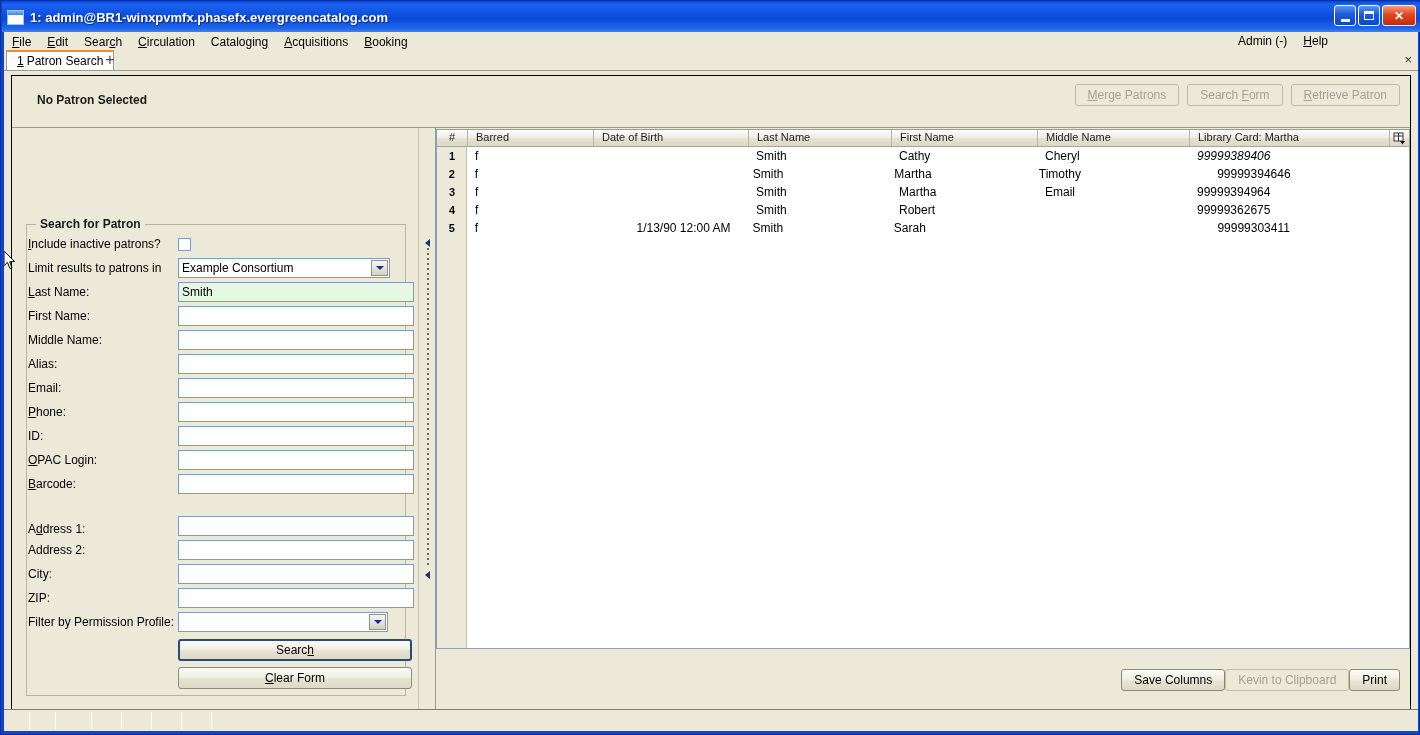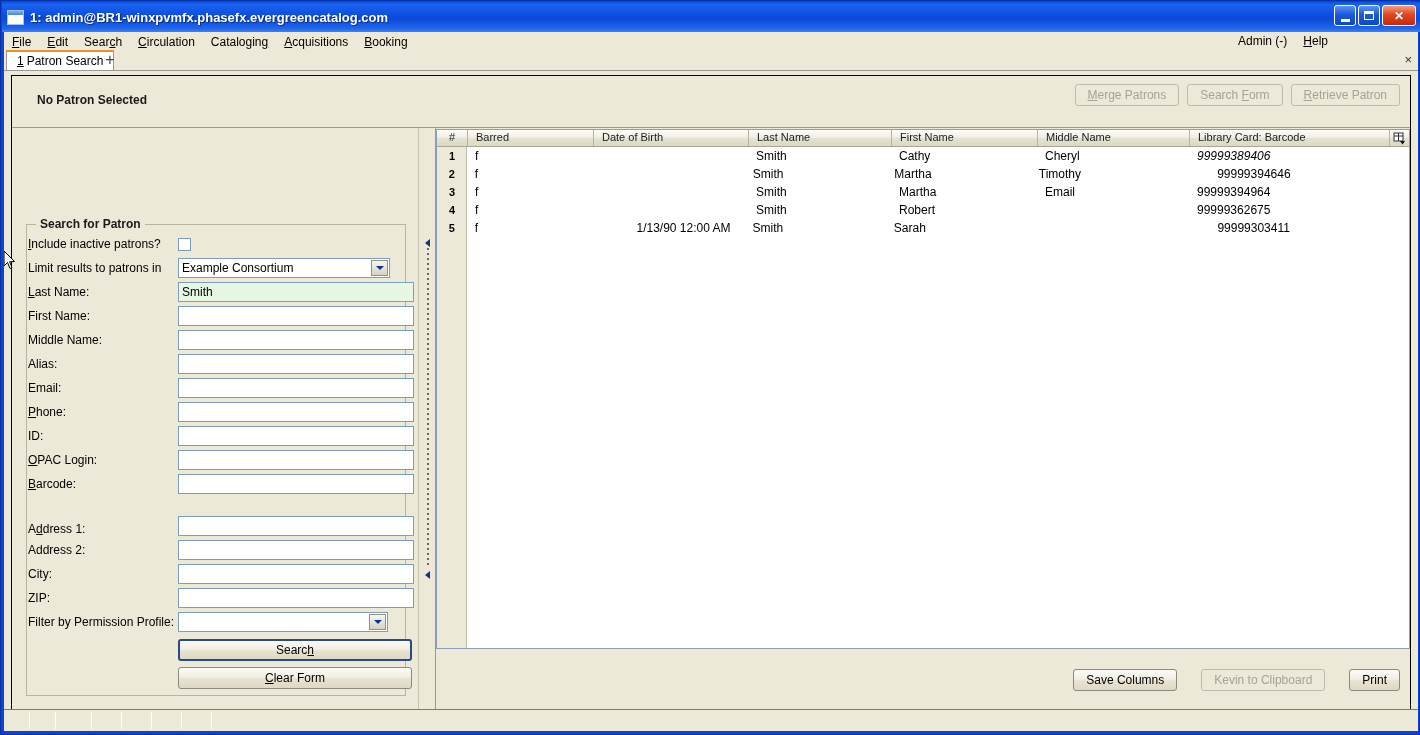--- a/index.html
+++ b/index.html
@@ -428,21 +428,21 @@
   .gcell.right { text-align: right; padding-right: 14px; }
 
   .grid-footer {
     position: absolute;
     left: 0; top: 524px;
     width: 974px; height: 56px;
   }
   .footer-buttons {
     position: absolute;
     right: 10px; top: 17px;
-    display: flex; gap: 24px; margin-left: 8px;
+    display: flex; gap: 0; margin-left: 8px;
   }
 
   
   .statusbar {
     position: absolute;
     left: 3px; bottom: 3px;
     width: 1414px; height: 22px;
     background: #ece9d8;
     border-top: 1px solid #7f7c6f;
     box-sizing: border-box;
@@ -638,21 +638,21 @@
       <div class="right-pane">
 
         <div class="grid">
           <div class="grid-header" id="grid-header">
               <div class="hcell num" style="width: 30px;">#</div>
               <div class="hcell" style="width: 126px;">Barred</div>
               <div class="hcell" style="width: 155px;">Date of Birth</div>
               <div class="hcell" style="width: 143px;">Last Name</div>
               <div class="hcell" style="width: 146px;">First Name</div>
               <div class="hcell" style="width: 152px;">Middle Name</div>
-              <div class="hcell" style="width: 202px;">Library Card: Barcode</div>
+              <div class="hcell" style="width: 202px;">Library Card: Martha</div>
               <div class="colpick">
                 <svg width="13" height="13" viewBox="0 0 13 13">
                   <rect x="1" y="1" width="9" height="8" fill="#fff" stroke="#333"></rect>
                   <line x1="1" y1="4" x2="10" y2="4" stroke="#333"></line>
                   <line x1="5.5" y1="1" x2="5.5" y2="9" stroke="#333"></line>
                   <polygon points="7,9 12,9 9.5,12.5" fill="#111"></polygon>
                 </svg>
               </div>
             </div>
           <div class="grid-body">

